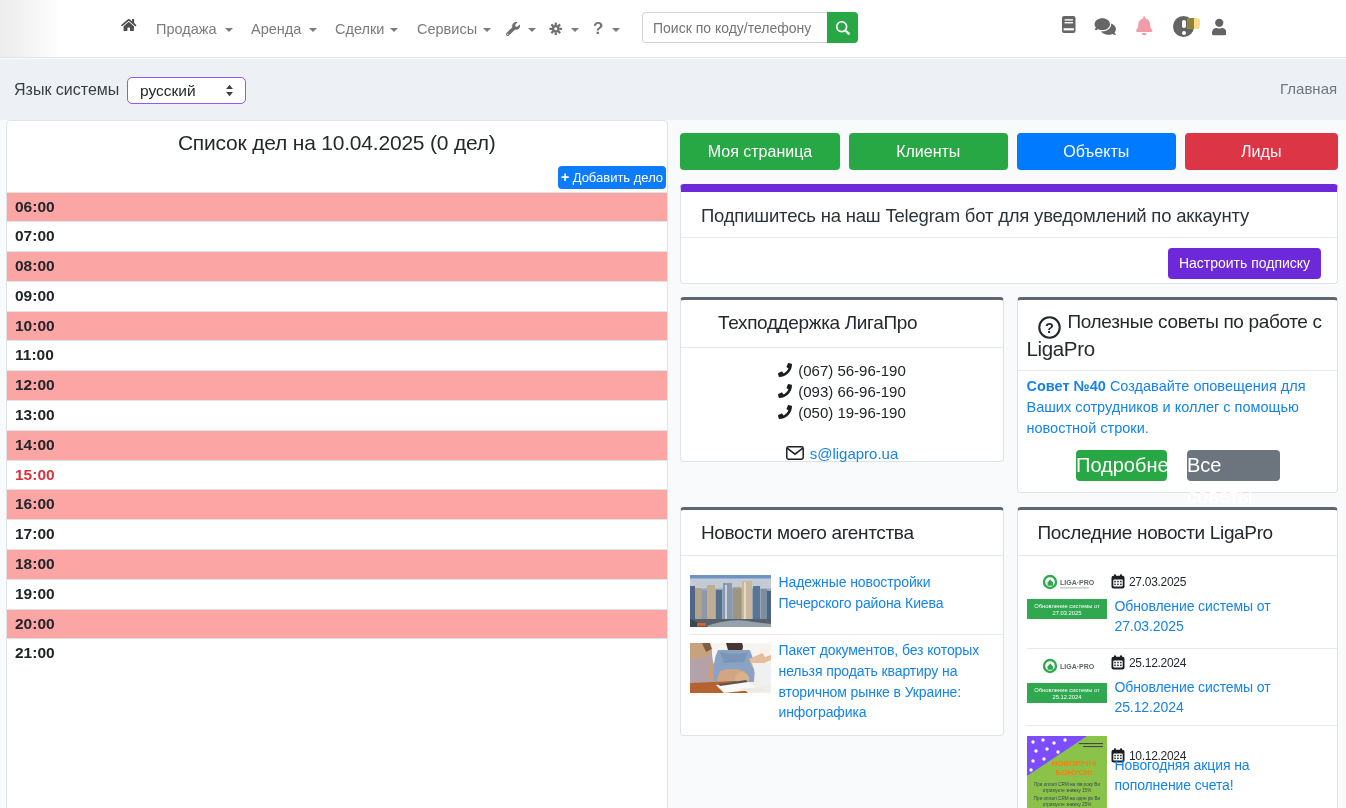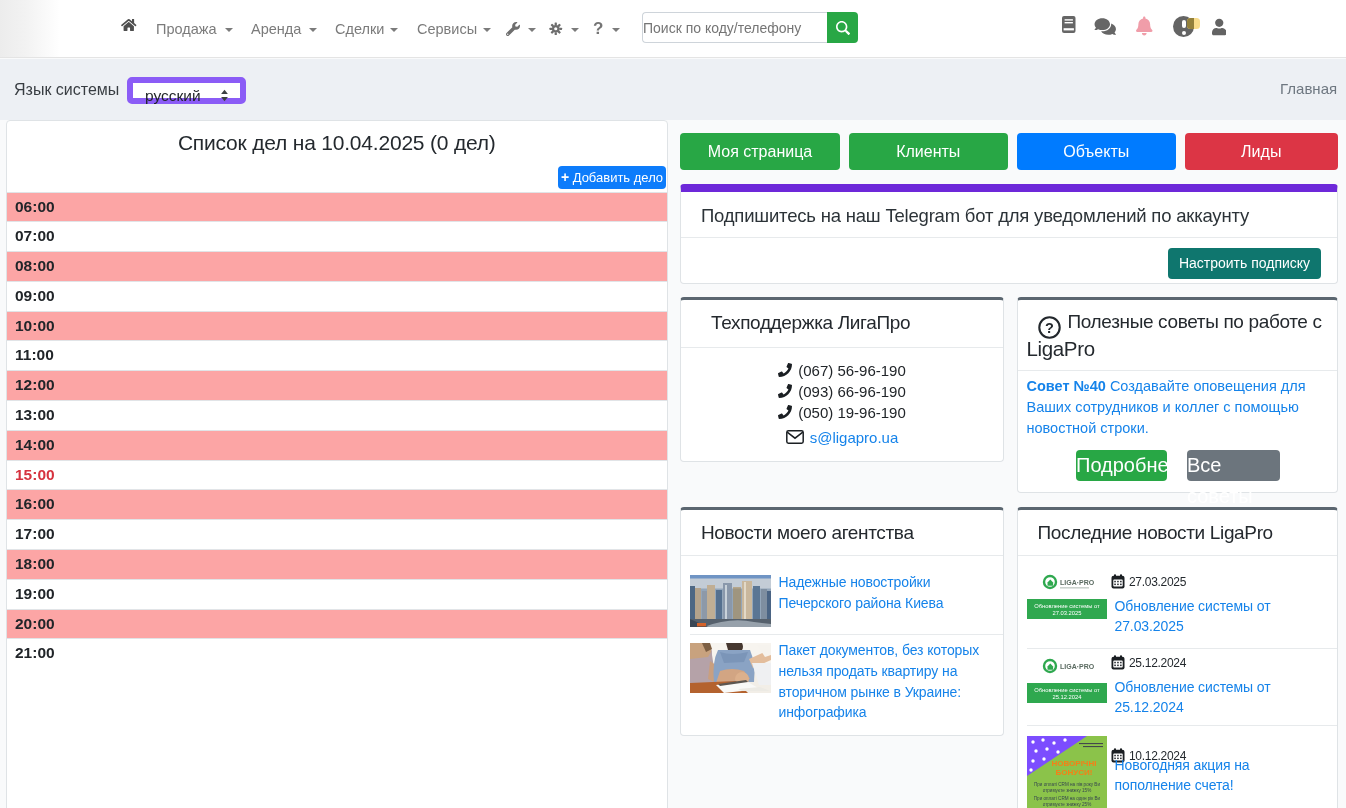--- a/index.html
+++ b/index.html
@@ -3,25 +3,25 @@
 <style>
 *{margin:0;padding:0;box-sizing:border-box}
 html,body{width:1346px;height:808px;overflow:hidden}
 body{position:relative;background:#f9fafb;font-family:"Liberation Sans",sans-serif;-webkit-font-smoothing:antialiased}
 .abs{position:absolute}
 
 #nav{position:absolute;left:0;top:0;width:1346px;height:58px;background:linear-gradient(90deg,#ececec 0,#f2f2f2 25px,#fff 60px);border-bottom:1px solid #e4e4e4}
 .navlink{position:absolute;top:18px;height:22px;display:flex;align-items:center;font-size:14.5px;color:#7b7b7b;white-space:nowrap}
 .caret{width:0;height:0;border-left:4px solid transparent;border-right:4px solid transparent;border-top:4.5px solid #7b7b7b;display:inline-block;margin-left:8px;margin-top:2px}
 
-#searchin{position:absolute;left:642px;top:12px;width:185px;height:31px;border:1px solid #ced4da;border-right:none;border-radius:4px 0 0 4px;background:#fff;font-size:14px;color:#9aa1a8;padding-left:0;line-height:29px}
+#searchin{position:absolute;left:642px;top:12px;width:185px;height:31px;border:1px solid #ced4da;border-right:none;border-radius:4px 0 0 4px;background:#fff;font-size:14px;color:#9aa1a8;padding-left:10px;line-height:29px}
 #searchbtn{position:absolute;left:827px;top:12px;width:31px;height:31px;background:#28a745;border-radius:0 4px 4px 0;display:flex;align-items:center;justify-content:center}
 
 #langlbl{position:absolute;left:14px;top:80.5px;font-size:16px;color:#383d42}
-#langsel{position:absolute;left:127px;top:76.5px;width:119px;height:27.5px;background:#fff;border:6px solid #8b5cf6;border-radius:5px;font-size:15.5px;color:#1f2327;line-height:25px;padding-left:12px}
+#langsel{position:absolute;left:127px;top:76.5px;width:119px;height:27.5px;background:#fff;border:1px solid #8b5cf6;border-radius:5px;font-size:15.5px;color:#1f2327;line-height:25px;padding-left:12px}
 #langsel svg{position:absolute;right:11px;top:6.5px}
 #crumb{position:absolute;left:1280px;top:79.5px;font-size:15px;color:#6e7780}
 
 .card{position:absolute;background:#fff;border:1px solid #dfe3e6;border-radius:4px}
 .darktop{border-top:3px solid #5b6670}
 .cardhead{font-size:19px;letter-spacing:-0.35px;color:#24292e;white-space:nowrap}
 .link{color:#1583ea;text-decoration:none}
 
 #leftcard{left:6px;top:120px;width:661.5px;height:700px}
 #lefttitle{position:absolute;left:0;top:10px;width:100%;text-align:center;font-size:21px;letter-spacing:-0.2px;color:#24292e}
@@ -29,24 +29,24 @@
 #sched{position:absolute;left:0;top:70.5px;width:100%}
 .trow{height:29.8px;border-top:1px solid #e1e4e7;font-size:15.5px;font-weight:bold;color:#212529;padding-left:8px;line-height:28.5px}
 .trow.g{background:#fca5a5}
 .trow.red{color:#d6333f}
 
 .bigbtn{position:absolute;top:132.5px;height:37.5px;border-radius:4px;color:#fff;font-size:16px;text-align:center;line-height:37.5px}
 
 #tgcard{left:680px;top:184px;width:658px;height:100px;border-top:8px solid #6d28d9}
 #tgcard .hd{position:absolute;left:20px;top:12.5px;font-size:18.5px;letter-spacing:-0.2px;color:#2c3338}
 #tgcard .hr{position:absolute;left:0;top:44.5px;width:100%;border-top:1px solid #e7eaec}
-#tgbtn{position:absolute;right:16px;top:56px;width:153px;height:31px;background:#0f766e;border-radius:4px;color:#fff;font-size:14px;text-align:center;line-height:31px}
+#tgbtn{position:absolute;right:16px;top:56px;width:153px;height:31px;background:#6d28d9;border-radius:4px;color:#fff;font-size:14px;text-align:center;line-height:31px}
 
 #supcard{left:680px;top:297px;width:324px;height:164.5px}
-#supcard .hd{position:absolute;left:30px;top:11.5px}
+#supcard .hd{position:absolute;left:37px;top:11.5px}
 #supcard .hr{position:absolute;left:0;top:47px;width:100%;border-top:1px solid #e7eaec}
 .phline{display:flex;align-items:center;justify-content:center;height:21px;font-size:15px;color:#212529}
 .phline svg{margin-right:6px}
 
 #tipcard{left:1017px;top:297px;width:321px;height:195.5px}
 #tipcard .hr{position:absolute;left:0;top:69.5px;width:100%;border-top:1px solid #e7eaec}
 .tipline{position:absolute;left:8.5px;font-size:14.5px;color:#1583ea;white-space:nowrap}
 .smbtn{position:absolute;top:150px;height:30.5px;border-radius:4px;color:#fff;font-size:20px;text-align:left;line-height:30.5px}
 
 #agcard{left:680px;top:507px;width:324px;height:229px}
@@ -174,21 +174,21 @@
   <div class="abs" style="left:0;top:59.5px;width:100%">
     <div class="phline"><svg width="14" height="14" viewBox="0 0 512 512">
           <path fill="#1b1f23" d="M493.4 24.6l-104-24c-11.3-2.6-22.9 3.3-27.5 13.9l-48 112c-4.2 9.8-1.4 21.3 6.9 28l60.6 49.6c-36 76.7-98.9 140.5-177.2 177.2l-49.6-60.6c-6.8-8.3-18.2-11.1-28-6.9l-112 48C3.9 366.5-2 378.1.6 389.4l24 104C27.1 504.2 36.7 512 48 512c256.1 0 464-207.5 464-464 0-11.2-7.7-20.9-18.6-23.4z"></path>
         </svg>(067) 56-96-190</div>
     <div class="phline"><svg width="14" height="14" viewBox="0 0 512 512">
           <path fill="#1b1f23" d="M493.4 24.6l-104-24c-11.3-2.6-22.9 3.3-27.5 13.9l-48 112c-4.2 9.8-1.4 21.3 6.9 28l60.6 49.6c-36 76.7-98.9 140.5-177.2 177.2l-49.6-60.6c-6.8-8.3-18.2-11.1-28-6.9l-112 48C3.9 366.5-2 378.1.6 389.4l24 104C27.1 504.2 36.7 512 48 512c256.1 0 464-207.5 464-464 0-11.2-7.7-20.9-18.6-23.4z"></path>
         </svg>(093) 66-96-190</div>
     <div class="phline"><svg width="14" height="14" viewBox="0 0 512 512">
           <path fill="#1b1f23" d="M493.4 24.6l-104-24c-11.3-2.6-22.9 3.3-27.5 13.9l-48 112c-4.2 9.8-1.4 21.3 6.9 28l60.6 49.6c-36 76.7-98.9 140.5-177.2 177.2l-49.6-60.6c-6.8-8.3-18.2-11.1-28-6.9l-112 48C3.9 366.5-2 378.1.6 389.4l24 104C27.1 504.2 36.7 512 48 512c256.1 0 464-207.5 464-464 0-11.2-7.7-20.9-18.6-23.4z"></path>
         </svg>(050) 19-96-190</div>
-    <div class="phline" style="margin-top:4px">
+    <div class="phline" style="margin-top:20px">
         <svg width="18" height="14" viewBox="0 0 18 14">
           <rect x="0.8" y="0.8" width="16.4" height="12.4" rx="1.6" fill="none" stroke="#1b1f23" stroke-width="1.5"></rect>
           <path d="M1.2 2.2l7.8 6 7.8-6" fill="none" stroke="#1b1f23" stroke-width="1.5"></path>
         </svg>
         <a class="link" href="#">s@ligapro.ua</a>
       </div>
   </div>
 </div>
 
 <div class="card darktop" id="tipcard">

